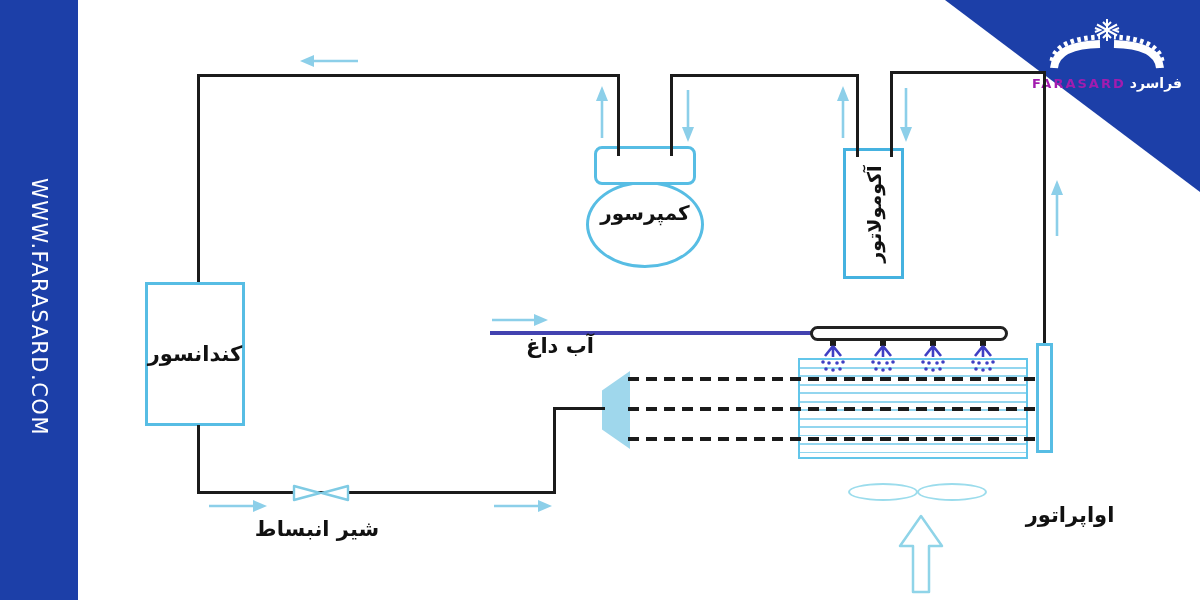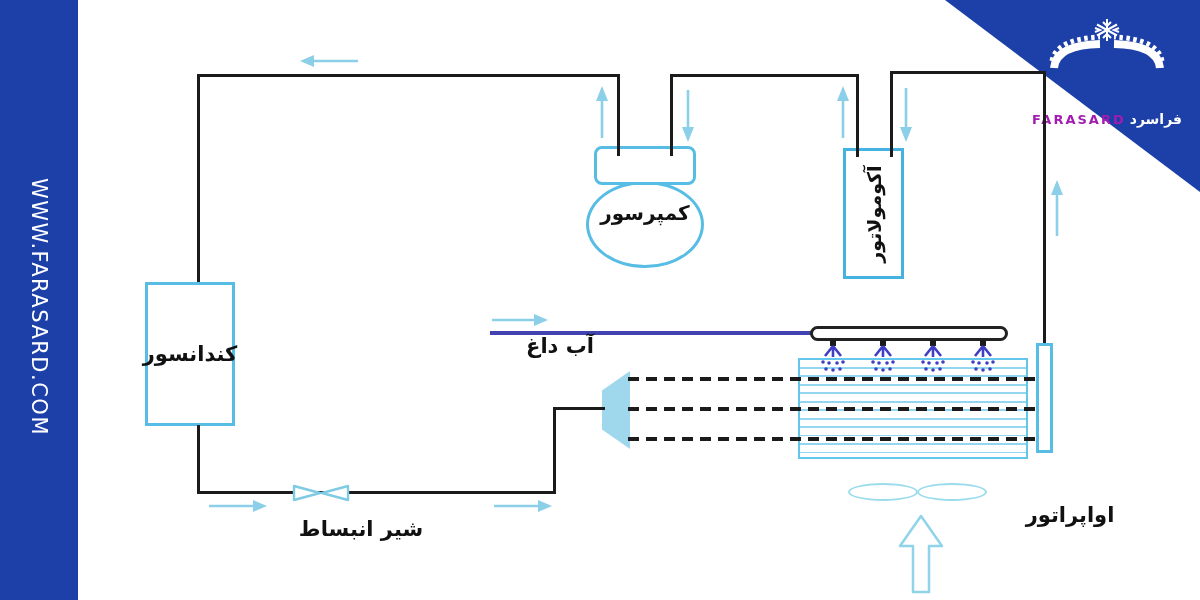--- a/index.html
+++ b/index.html
@@ -8,21 +8,21 @@
   
   .sidebar{position:absolute;left:0;top:0;width:78px;height:600px;background:#1c3fa8;}
   .sidebar-url{position:absolute;left:50%;transform:translateX(-50%);top:178px;
                writing-mode:vertical-rl;color:#fff;font-size:21px;letter-spacing:1.5px;}
   
   .corner{position:absolute;left:945px;top:0;width:255px;height:192px;background:#1c3fa8;
           clip-path:polygon(0 0,100% 0,100% 100%);}
   .logo{position:absolute;right:28px;top:18px;width:130px;text-align:center;color:#fff;}
   .logo-word{display:flex;justify-content:center;align-items:baseline;gap:4px;margin-top:1px;}
   .logo-latin{font-size:13px;font-weight:700;letter-spacing:2px;color:#a21caf;}
-  .logo-fa{font-size:14px;font-weight:700;color:#fff;margin-top:36px;}
+  .logo-fa{font-size:14px;font-weight:700;color:#fff;}
   
   .pipe{position:absolute;background:#1b1b1b;z-index:5;}
   .h{height:3px;} .v{width:3px;}
   
   .comp-box{position:absolute;background:#fff;border:3px solid #57bde4;box-sizing:border-box;
             display:flex;align-items:center;justify-content:center;z-index:4;}
   .lbl{color:#111;font-weight:700;font-size:21px;white-space:nowrap;}
   .lbl-abs{position:absolute;color:#111;font-weight:700;font-size:21px;white-space:nowrap;
            text-align:center;z-index:8;}
   .bowl{position:absolute;left:586px;top:181px;width:118px;height:87px;background:#fff;
@@ -87,21 +87,21 @@
   <div class="pipe h" style="left:670px;top:74px;width:189px;"></div>
   <div class="pipe v" style="left:856px;top:74px;height:83px;"></div>
   <div class="pipe v" style="left:890px;top:71px;height:86px;"></div>
   <div class="pipe h" style="left:890px;top:71px;width:156px;"></div>
   <div class="pipe v" style="left:1043px;top:71px;height:274px;"></div>
   <div class="pipe v" style="left:197px;top:425px;height:68px;"></div>
   <div class="pipe h" style="left:197px;top:491px;width:359px;"></div>
   <div class="pipe v" style="left:553px;top:407px;height:87px;"></div>
   <div class="pipe h" style="left:553px;top:407px;width:52px;"></div>
 
-  <div class="comp-box" style="left:145px;top:282px;width:90px;height:144px;">
+  <div class="comp-box" style="left:145px;top:282px;width:100px;height:144px;">
     <span class="lbl">کندانسور</span>
   </div>
 
   <div class="bowl"></div>
   <div class="comp-head"></div>
   <div class="lbl-abs" style="left:594px;top:201px;width:102px;font-size:20px;text-align:center;">کمپرسور</div>
 
   <div class="comp-box" style="left:843px;top:148px;width:61px;height:131px;border-color:#45b2e0;">
     <span class="lbl rot-label">آکومولاتور</span>
   </div>
@@ -174,21 +174,21 @@
   <div class="fan-blade" style="left:848px;top:483px;"></div>
   <div class="fan-blade" style="left:917px;top:483px;"></div>
   <svg class="flow" style="left:896px;top:514px;" width="50" height="80" viewBox="0 0 50 80">
     <polygon points="25,2 46,32 33,32 33,78 17,78 17,32 4,32" fill="#ffffff" stroke="#8fd4e8" stroke-width="2.5" stroke-linejoin="round"></polygon>
   </svg>
 
   <svg class="flow" style="left:292px;top:484px;z-index:6;" width="58" height="18" viewBox="0 0 58 18">
     <polygon points="2,2 2,16 28,9" fill="#fff" stroke="#7fcbe4" stroke-width="2.4" stroke-linejoin="round"></polygon>
     <polygon points="56,2 56,16 30,9" fill="#fff" stroke="#7fcbe4" stroke-width="2.4" stroke-linejoin="round"></polygon>
   </svg>
-  <div class="lbl-abs" style="left:253px;top:517px;width:128px;margin-left:44px;">شیر انبساط</div>
+  <div class="lbl-abs" style="left:253px;top:517px;width:128px;">شیر انبساط</div>
 
   <svg class="flow" style="left:300px;top:54px;" width="58" height="14" viewBox="0 0 58 14">
     <line x1="14" y1="7" x2="58" y2="7" stroke="#8ccfe9" stroke-width="2.6"></line>
       <polygon points="14,1 0,7 14,13" fill="#8ccfe9"></polygon>
   </svg>
   <svg class="flow" style="left:595px;top:86px;" width="14" height="52" viewBox="0 0 14 52">
     <polygon points="7,0 13,15 1,15" fill="#8ccfe9"></polygon>
       <line x1="7" y1="13" x2="7" y2="52" stroke="#8ccfe9" stroke-width="2.6"></line>
   </svg>
   <svg class="flow" style="left:681px;top:90px;" width="14" height="52" viewBox="0 0 14 52">

